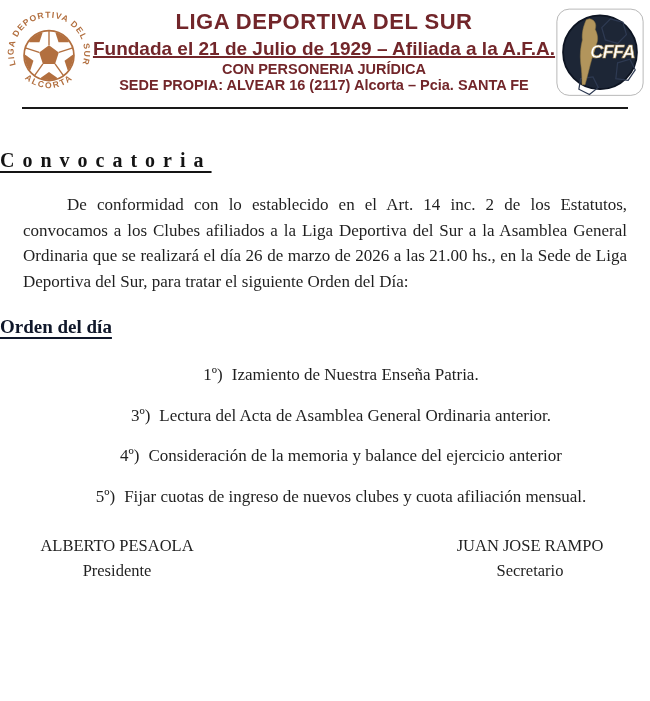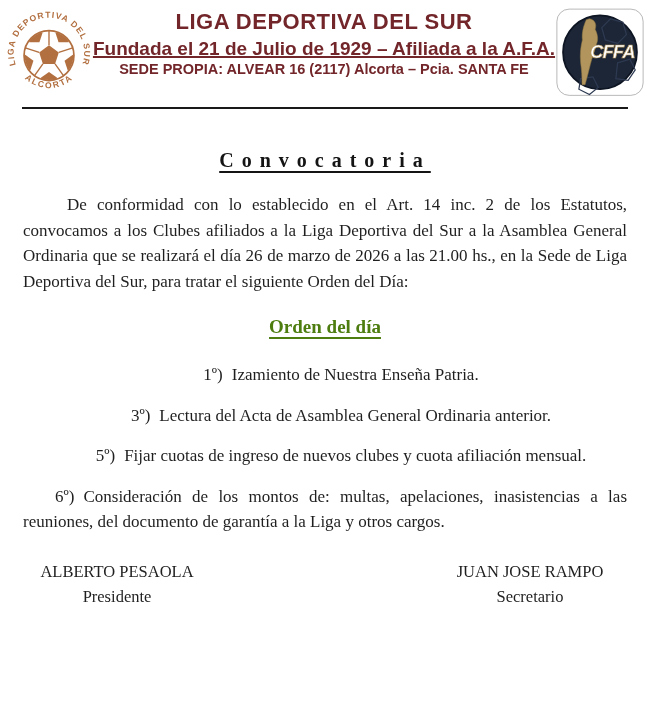--- a/index.html
+++ b/index.html
@@ -35,45 +35,44 @@
   .contact-line{font-size:14.5px;}
   .head-rule{
     width:606px;
     margin:7px auto 0 auto;
     border:0;
     border-top:2px solid #191919;
   }
   
   .doc-title{
     margin-top:40px;
-    text-align:center;
     font-size:20px;
     font-weight:bold;
     letter-spacing:8px;
     text-decoration:underline;
     text-decoration-thickness:2px;
     text-underline-offset:4px;
     color:#141414;
   }
   .intro{
     margin:20px 23px 0 23px;
     font-size:17px;
     line-height:25.5px;
     text-align:justify;
     text-indent:44px;
   }
   .agenda-title{
     margin-top:22px;
-    text-align:center;
+    text-align:left;
     font-size:19px;
     font-weight:bold;
     text-decoration:underline;
     text-decoration-thickness:2px;
     text-underline-offset:4px;
-    color:#4d7c0f;
+    color:#0f172a;
   }
   .agenda{
     margin:24px 23px 0 23px;
     font-size:17px;
   }
   .agenda-item{
     padding-left:32px;
     line-height:25.5px;
     margin-bottom:15px;
     text-align:center;
@@ -136,20 +135,21 @@
         <textPath href="#arcTop" startOffset="50%" text-anchor="middle">LIGA DEPORTIVA DEL SUR</textPath>
       </text>
       <text font-family="Liberation Sans, sans-serif" font-size="10" font-weight="bold" fill="#b26f3f" letter-spacing="2">
         <textPath href="#arcBottom" startOffset="50%" text-anchor="middle">ALCORTA</textPath>
       </text>
     </svg>
 
     <div class="head-text">
       <div class="org-title">LIGA DEPORTIVA DEL SUR</div>
       <div class="founded-line">Fundada el 21 de Julio de 1929 – Afiliada a la A.F.A.</div>
+      <div class="legal-line">CON PERSONERIA JURÍDICA</div>
       <div class="address-line">SEDE PROPIA: ALVEAR 16 (2117) Alcorta – Pcia. SANTA FE</div>
     </div>
 
     <svg class="fed-logo" width="88" height="92" viewBox="0 0 100 104" aria-hidden="true">
       <rect x="1" y="1" width="98" height="98" rx="14" fill="#ffffff" stroke="#9a9a9a" stroke-width="0.8"></rect>
       <circle cx="50" cy="50" r="42" fill="#1d2636" stroke="#0d1422" stroke-width="2"></circle>
 
       <g fill="none" stroke="#2e3a52" stroke-width="1.4">
         <path d="M 62,12 L 76,16 L 80,30 L 70,40 L 56,36 L 52,22 Z"></path>
         <path d="M 70,62 L 84,58 L 90,70 L 82,82 L 68,80 Z"></path>
@@ -174,24 +174,24 @@
   <div class="agenda-title">Orden del día</div>
 
   <div class="agenda">
     <div class="agenda-item">
       <span class="item-num">1º)</span><span>Izamiento de Nuestra Enseña Patria.</span>
     </div>
     <div class="agenda-item">
       <span class="item-num">3º)</span><span>Lectura del Acta de Asamblea General Ordinaria anterior.</span>
     </div>
     <div class="agenda-item">
+      <span class="item-num">4º)</span><span>Consideración de la memoria y balance del ejercicio anterior</span>
+    </div>
+    <div class="agenda-item">
       <span class="item-num">5º)</span><span>Fijar cuotas de ingreso de nuevos clubes y cuota afiliación mensual.</span>
-    </div>
-    <div class="agenda-item wrap">
-      <span class="item-num">6º)</span><span>Consideración de los montos de: multas, apelaciones, inasistencias a las reuniones, del documento de garantía a la Liga y otros cargos.</span>
     </div>
   </div>
 
   <div class="signatures">
     <div class="sig-block sig-right">
       <div>ALBERTO PESAOLA</div>
       <div>Presidente</div>
     </div>
     <div class="sig-block sig-left">
       <div>JUAN JOSE RAMPO</div>

